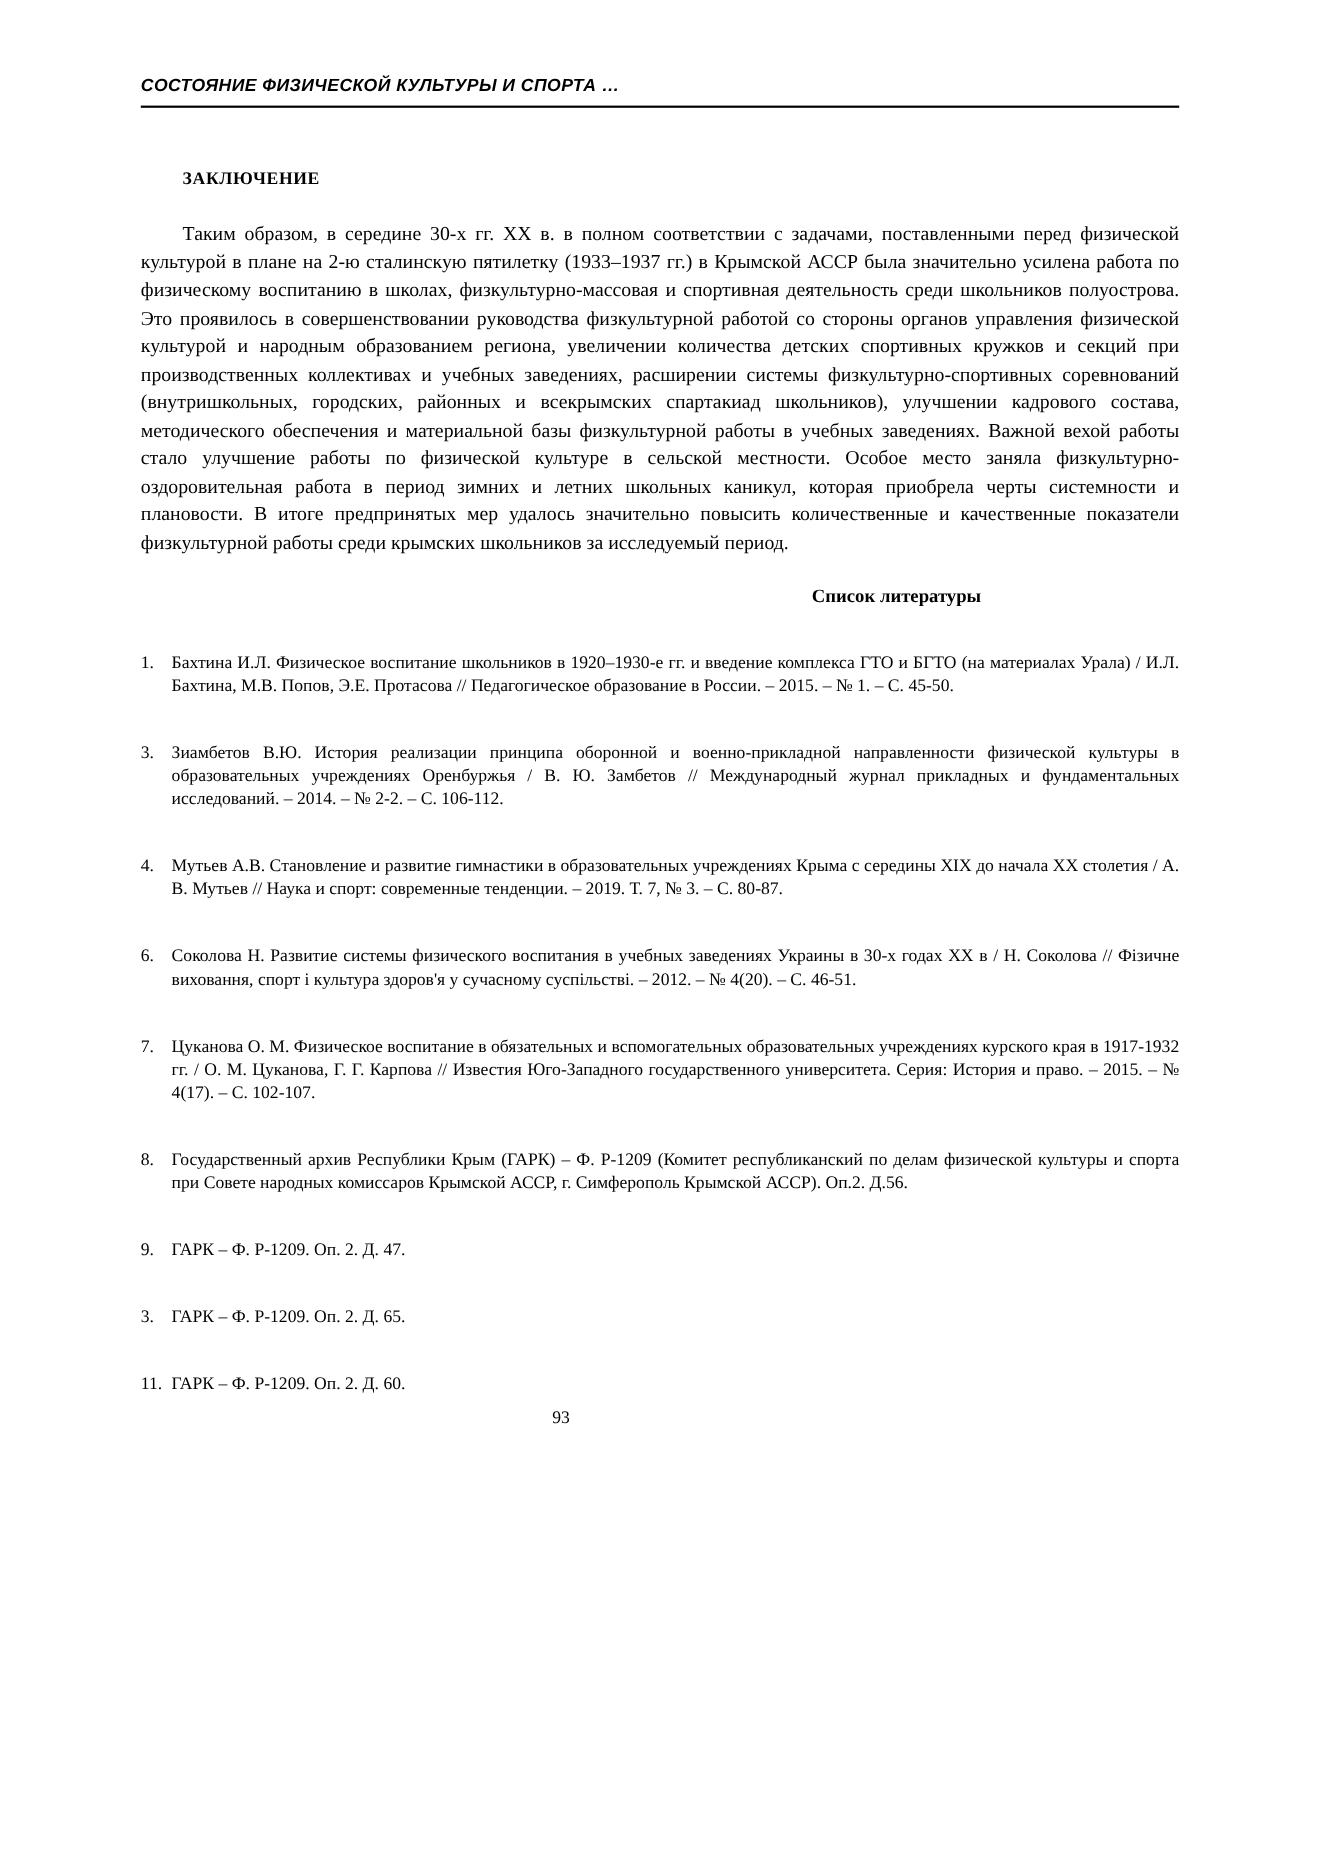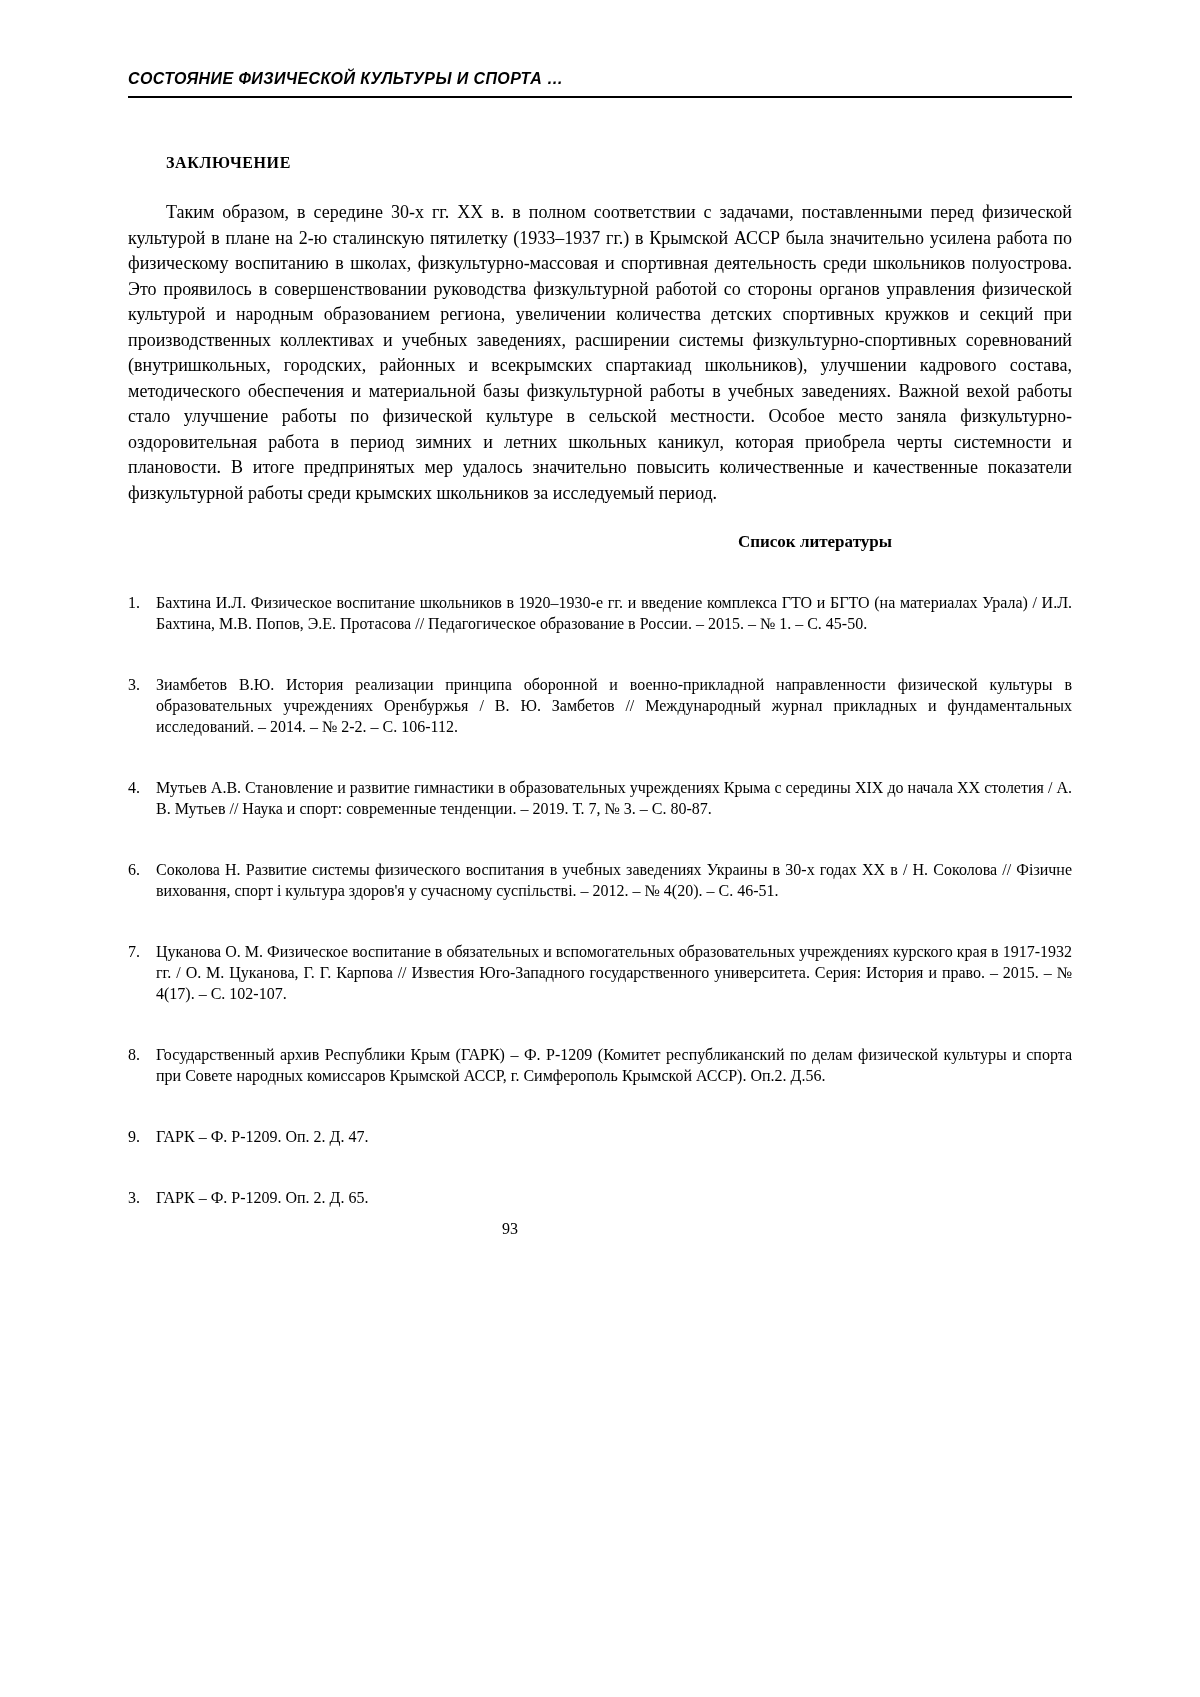--- a/index.html
+++ b/index.html
@@ -124,18 +124,21 @@
     </div>
 
     <div class="ref">
       <span class="ref-num">9.</span><span>ГАРК – Ф. Р-1209. Оп. 2. Д. 47.</span>
     </div>
 
     <div class="ref">
       <span class="ref-num">3.</span><span>ГАРК – Ф. Р-1209. Оп. 2. Д. 65.</span>
     </div>
 
+    <div class="ref">
+      <span class="ref-num">11.</span><span>ГАРК – Ф. Р-1209. Оп. 2. Д. 60.</span>
+    </div>
 
   </div>
 
   <div class="page-number">93</div>
 
 </div>
 
 </body></html>

